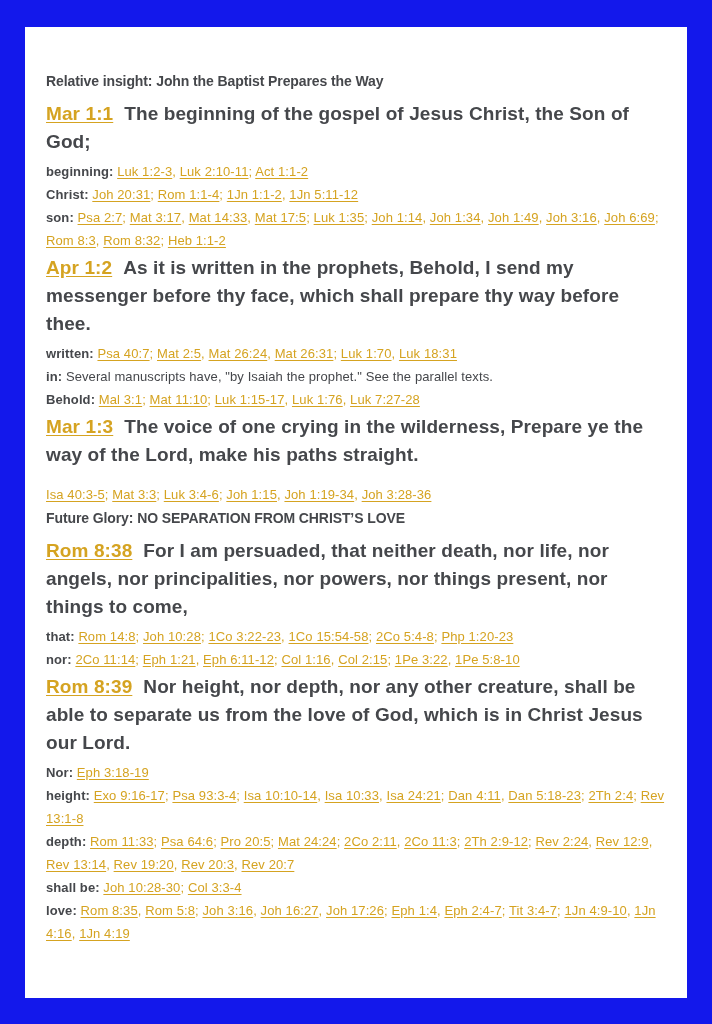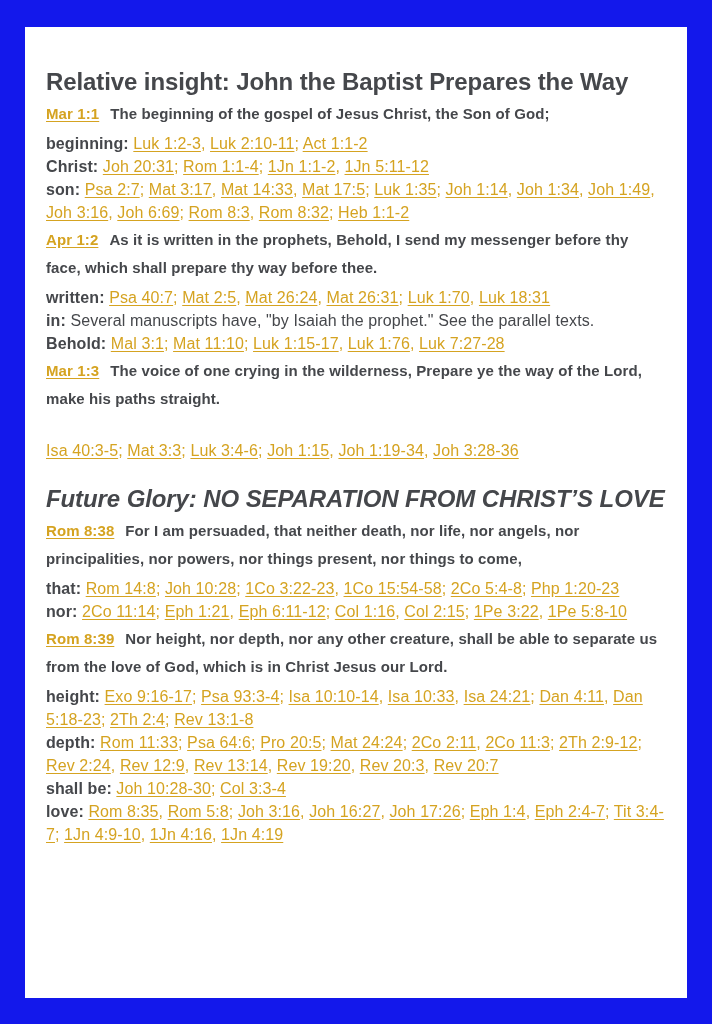--- a/index.html
+++ b/index.html
@@ -17,55 +17,53 @@
   }
   .page{
     box-sizing:border-box;
     width:662px;height:971px;
     margin:27px 25px 26px 25px;
     background:var(--page-bg);
     padding:42px 21px 28px 21px;
     overflow:hidden;
   }
   .section-heading{
-    font-size:24px;
+    font-size:14px;
     font-weight:700;
     color:var(--text-color);
     line-height:25px;
     margin:0 0 6px 0;
     letter-spacing:-0.1px;
   }
   .section-heading:not(:first-child){
-    margin-top:24px;
-    font-style:italic;
   }
   .verse-para{
-    font-size:15px;
+    font-size:19px;
     font-weight:700;
     color:var(--text-color);
     line-height:28px;
     margin:2px 0 4px 0;
     letter-spacing:0.1px;
   }
   .verse-ref{
     color:var(--link-color);
     text-decoration:underline;
     text-underline-offset:2px;
     margin-right:11px;
     cursor:pointer;
   }
   .xref-line{
-    font-size:16px;
+    font-size:13px;
     line-height:23px;
     margin:0;
     color:var(--text-color);
     letter-spacing:0.1px;
   }
   .xref-line.gap{
-    margin-top:26px;
+    margin-top:14px;
   }
   .xref-label{
     font-weight:700;
   }
   .ref-link{
     color:var(--link-color);
     text-decoration:underline;
     text-underline-offset:2px;
     cursor:pointer;
   }
@@ -90,18 +88,19 @@
       <p class="xref-line"><span class="xref-label">written: </span><a class="ref-link">Psa 40:7</a><span class="sep">; </span><a class="ref-link">Mat 2:5</a><span class="sep">, </span><a class="ref-link">Mat 26:24</a><span class="sep">, </span><a class="ref-link">Mat 26:31</a><span class="sep">; </span><a class="ref-link">Luk 1:70</a><span class="sep">, </span><a class="ref-link">Luk 18:31</a></p>
       <p class="xref-line"><span class="xref-label">in: </span><span class="xref-note">Several manuscripts have, "by Isaiah the prophet." See the parallel texts.</span></p>
       <p class="xref-line"><span class="xref-label">Behold: </span><a class="ref-link">Mal 3:1</a><span class="sep">; </span><a class="ref-link">Mat 11:10</a><span class="sep">; </span><a class="ref-link">Luk 1:15-17</a><span class="sep">, </span><a class="ref-link">Luk 1:76</a><span class="sep">, </span><a class="ref-link">Luk 7:27-28</a></p>
       <p class="verse-para"><a class="verse-ref">Mar 1:3</a><span class="verse-text">The voice of one crying in the wilderness, Prepare ye the way of the Lord, make his paths straight.</span></p>
       <p class="xref-line gap"><a class="ref-link">Isa 40:3-5</a><span class="sep">; </span><a class="ref-link">Mat 3:3</a><span class="sep">; </span><a class="ref-link">Luk 3:4-6</a><span class="sep">; </span><a class="ref-link">Joh 1:15</a><span class="sep">, </span><a class="ref-link">Joh 1:19-34</a><span class="sep">, </span><a class="ref-link">Joh 3:28-36</a></p>
       <div class="section-heading">Future Glory: NO SEPARATION FROM CHRIST’S LOVE</div>
       <p class="verse-para"><a class="verse-ref">Rom 8:38</a><span class="verse-text">For I am persuaded, that neither death, nor life, nor angels, nor principalities, nor powers, nor things present, nor things to come,</span></p>
       <p class="xref-line"><span class="xref-label">that: </span><a class="ref-link">Rom 14:8</a><span class="sep">; </span><a class="ref-link">Joh 10:28</a><span class="sep">; </span><a class="ref-link">1Co 3:22-23</a><span class="sep">, </span><a class="ref-link">1Co 15:54-58</a><span class="sep">; </span><a class="ref-link">2Co 5:4-8</a><span class="sep">; </span><a class="ref-link">Php 1:20-23</a></p>
       <p class="xref-line"><span class="xref-label">nor: </span><a class="ref-link">2Co 11:14</a><span class="sep">; </span><a class="ref-link">Eph 1:21</a><span class="sep">, </span><a class="ref-link">Eph 6:11-12</a><span class="sep">; </span><a class="ref-link">Col 1:16</a><span class="sep">, </span><a class="ref-link">Col 2:15</a><span class="sep">; </span><a class="ref-link">1Pe 3:22</a><span class="sep">, </span><a class="ref-link">1Pe 5:8-10</a></p>
       <p class="verse-para"><a class="verse-ref">Rom 8:39</a><span class="verse-text">Nor height, nor depth, nor any other creature, shall be able to separate us from the love of God, which is in Christ Jesus our Lord.</span></p>
+      <p class="xref-line"><span class="xref-label">Nor: </span><a class="ref-link">Eph 3:18-19</a></p>
       <p class="xref-line"><span class="xref-label">height: </span><a class="ref-link">Exo 9:16-17</a><span class="sep">; </span><a class="ref-link">Psa 93:3-4</a><span class="sep">; </span><a class="ref-link">Isa 10:10-14</a><span class="sep">, </span><a class="ref-link">Isa 10:33</a><span class="sep">, </span><a class="ref-link">Isa 24:21</a><span class="sep">; </span><a class="ref-link">Dan 4:11</a><span class="sep">, </span><a class="ref-link">Dan 5:18-23</a><span class="sep">; </span><a class="ref-link">2Th 2:4</a><span class="sep">; </span><a class="ref-link">Rev 13:1-8</a></p>
       <p class="xref-line"><span class="xref-label">depth: </span><a class="ref-link">Rom 11:33</a><span class="sep">; </span><a class="ref-link">Psa 64:6</a><span class="sep">; </span><a class="ref-link">Pro 20:5</a><span class="sep">; </span><a class="ref-link">Mat 24:24</a><span class="sep">; </span><a class="ref-link">2Co 2:11</a><span class="sep">, </span><a class="ref-link">2Co 11:3</a><span class="sep">; </span><a class="ref-link">2Th 2:9-12</a><span class="sep">; </span><a class="ref-link">Rev 2:24</a><span class="sep">, </span><a class="ref-link">Rev 12:9</a><span class="sep">, </span><a class="ref-link">Rev 13:14</a><span class="sep">, </span><a class="ref-link">Rev 19:20</a><span class="sep">, </span><a class="ref-link">Rev 20:3</a><span class="sep">, </span><a class="ref-link">Rev 20:7</a></p>
       <p class="xref-line"><span class="xref-label">shall be: </span><a class="ref-link">Joh 10:28-30</a><span class="sep">; </span><a class="ref-link">Col 3:3-4</a></p>
       <p class="xref-line"><span class="xref-label">love: </span><a class="ref-link">Rom 8:35</a><span class="sep">, </span><a class="ref-link">Rom 5:8</a><span class="sep">; </span><a class="ref-link">Joh 3:16</a><span class="sep">, </span><a class="ref-link">Joh 16:27</a><span class="sep">, </span><a class="ref-link">Joh 17:26</a><span class="sep">; </span><a class="ref-link">Eph 1:4</a><span class="sep">, </span><a class="ref-link">Eph 2:4-7</a><span class="sep">; </span><a class="ref-link">Tit 3:4-7</a><span class="sep">; </span><a class="ref-link">1Jn 4:9-10</a><span class="sep">, </span><a class="ref-link">1Jn 4:16</a><span class="sep">, </span><a class="ref-link">1Jn 4:19</a></p>
     </div>
 </div>
 
 </body></html>

